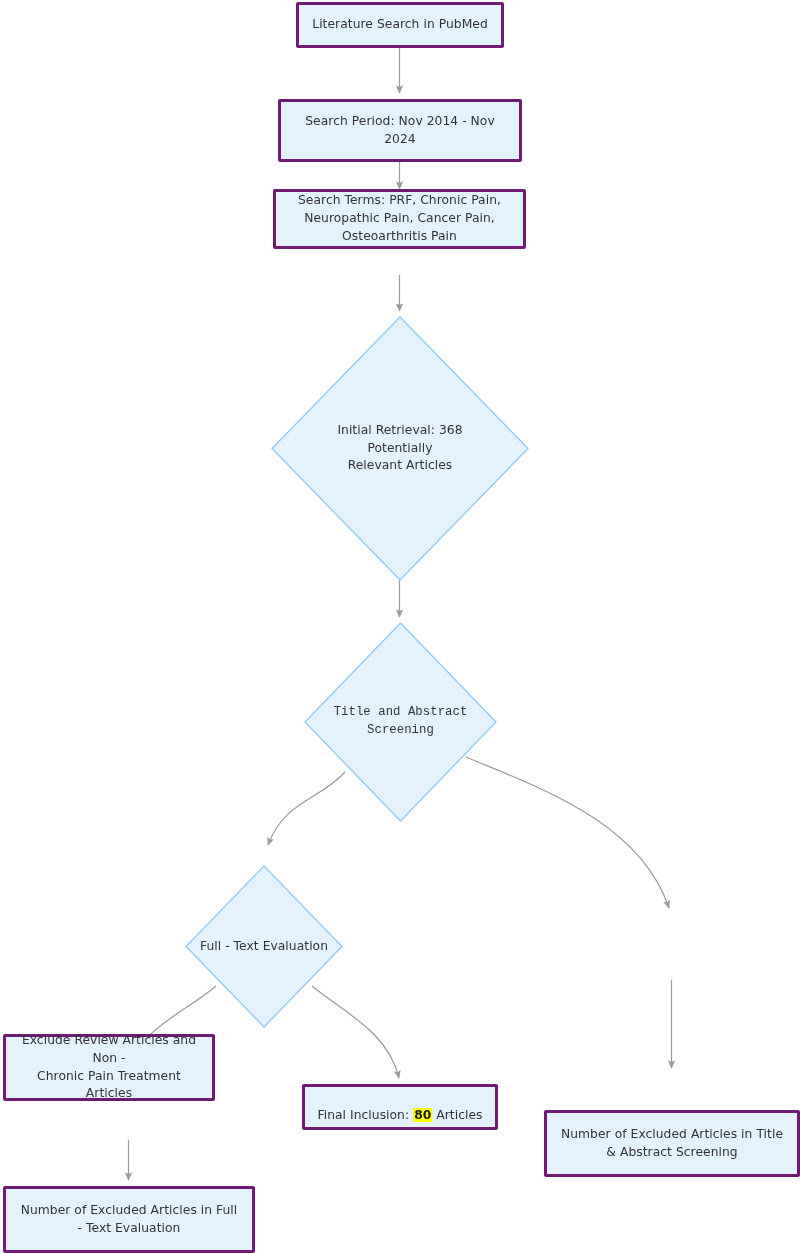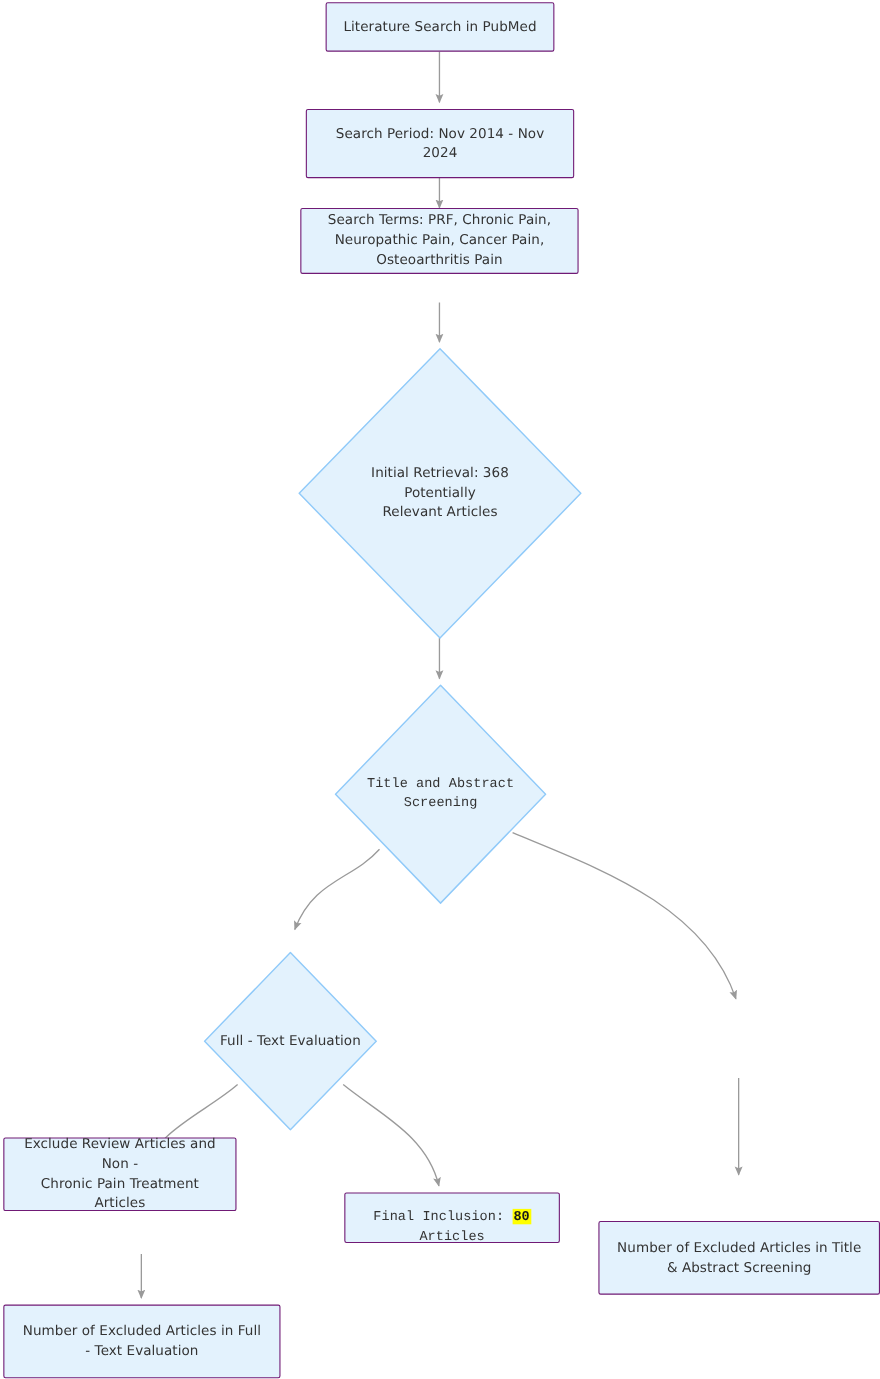--- a/index.html
+++ b/index.html
@@ -32,21 +32,21 @@
     align-items: center;
     justify-content: center;
     text-align: center;
     color: #333333;
     font-size: 12.3px;
     line-height: 1.45;
     letter-spacing: 0.05px;
   }
   .node-rect {
     background: #e3f2fd;
-    border: 1px solid #701a75;
+    border: 3px solid #701a75;
     border-radius: 2px;
     padding: 20px 10px;
   }
   .node-label {
     white-space: pre-line;
     position: relative;
     z-index: 2;
   }
   .node-diamond {
     background: transparent;
@@ -130,21 +130,21 @@
     </svg>
     <span class="node-label" style="max-width:98%;">Full - Text Evaluation</span>
   </div>
 
 
   <div class="node node-rect" style="left:3px; top:1034px; width:212px; height:67px;">
     <span class="node-label">Exclude Review Articles and Non -
 Chronic Pain Treatment Articles</span>
   </div>
 
-  <div class="node node-rect" style="left:313px; top:1084px; width:196px; height:46px;font-family:Liberation Mono, monospace;">
+  <div class="node node-rect" style="left:302px; top:1084px; width:196px; height:46px;">
     <span class="node-label">
       <span>Final Inclusion: </span><span class="hl">80</span><span> Articles</span>
     </span>
   </div>
 
   <div class="node node-rect" style="left:544px; top:1074px; width:256px; height:67px;margin-top:36px;">
     <span class="node-label">Number of Excluded Articles in Title
 &amp; Abstract Screening</span>
   </div>
 

